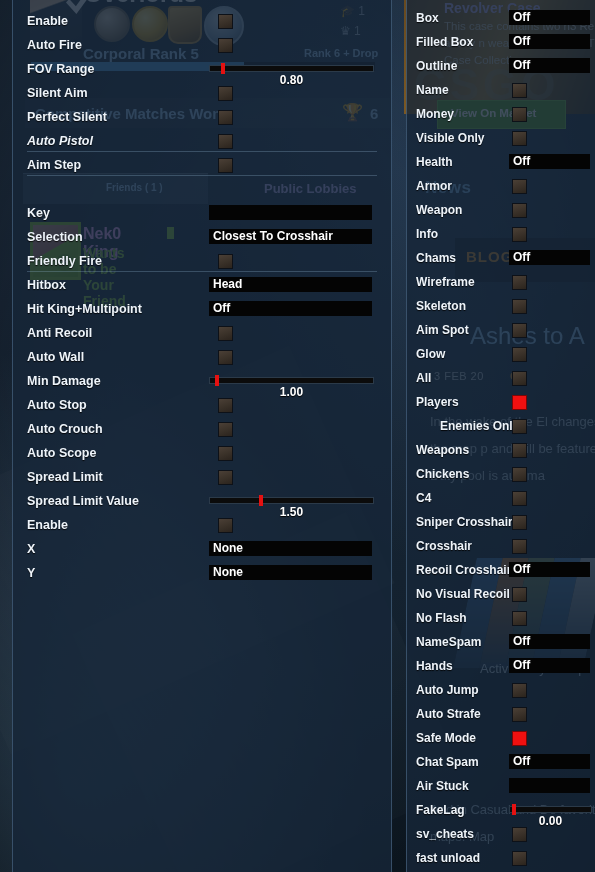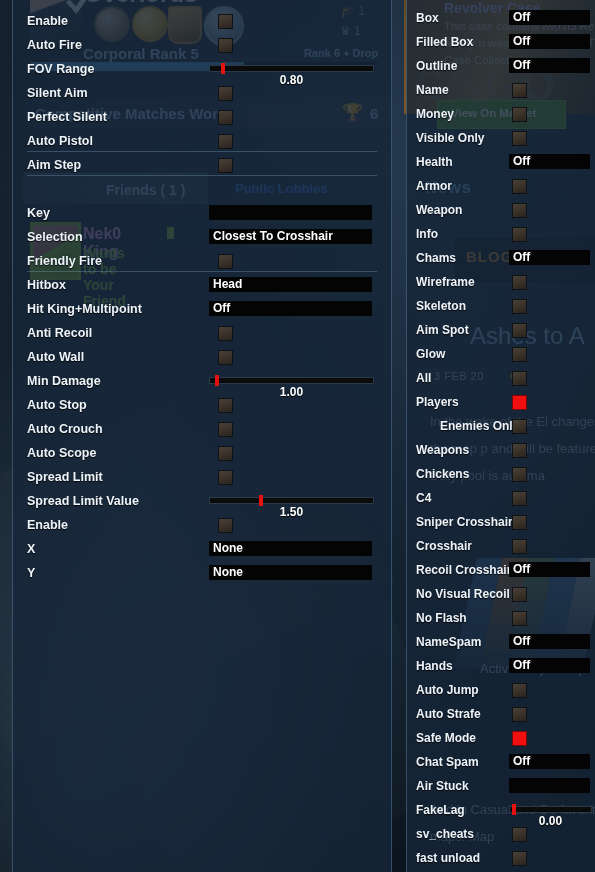--- a/index.html
+++ b/index.html
@@ -75,23 +75,23 @@
   .rank-bar{position:absolute;left:31px;top:70px;width:344px;height:9px;background:#0c1520;}
   .rank-bar i{position:absolute;left:0;top:0;height:100%;background:#4f9fe0;}
   .cmw-row{position:absolute;left:25px;top:106px;width:365px;height:30px;
     background:rgba(255,255,255,.035);}
   .cmw-label{position:absolute;left:10px;top:7px;font-size:15px;font-weight:bold;color:#9dc9f2;}
   .cmw-trophy{position:absolute;left:317px;top:4px;font-size:17px;color:#9dc9f2;}
   .cmw-num{position:absolute;left:345px;top:7px;font-size:15px;font-weight:bold;color:#9dc9f2;}
 
   .friends-tab{position:absolute;left:23px;top:173px;width:185px;height:30px;
     background:rgba(160,200,235,.17);border-top:1px solid rgba(190,220,245,.25);}
-  .friends-tab span{position:absolute;left:83px;top:8px;font-size:14px;font-weight:bold;color:#9dc9f2;}
+  .friends-tab span{position:absolute;left:83px;top:8px;font-size:10px;font-weight:bold;color:#9dc9f2;}
   .lobby-tab{position:absolute;left:208px;top:173px;width:185px;height:30px;}
-  .lobby-tab span{position:absolute;left:27px;top:8px;font-size:13px;font-weight:bold;color:#3b82f6;}
+  .lobby-tab span{position:absolute;left:56px;top:8px;font-size:13px;font-weight:bold;color:#c4b5fd;}
 
   .fr-notify{position:absolute;left:30px;top:222px;}
   .fr-thumb{position:absolute;left:0;top:0;width:45px;height:52px;
     background:linear-gradient(150deg,#d9a08e 0%,#c07a68 45%,#8ecb2a 46%,#7ab81e 100%);
     border:3px solid #8ecb2a;}
   .fr-plus{position:absolute;left:26px;top:32px;width:17px;height:17px;border-radius:50%;
     background:#6fae1b;color:#fff;font-size:12px;font-weight:bold;text-align:center;line-height:16px;}
   .fr-name{position:absolute;left:53px;top:3px;font-size:16px;font-weight:bold;color:#f0abfc;}
   .fr-sub{position:absolute;left:53px;top:23px;font-size:14px;font-weight:bold;color:#8fd13c;}
   .fr-sq{position:absolute;left:137px;top:5px;width:7px;height:12px;background:#8fd13c;}
@@ -223,21 +223,21 @@
       </div>
     </div>
     <div class="row" style="position: absolute; left: 0px; right: 0px; top: 90px;">
       <div class="lbl" style="left: 14px;">Silent Aim</div>
       <div class="chk"></div>
     </div>
     <div class="row" style="position: absolute; left: 0px; right: 0px; top: 114px;">
       <div class="lbl" style="left: 14px;">Perfect Silent</div>
       <div class="chk"></div>
     </div>
-    <div class="row" style="position: absolute; left: 0px; right: 0px; top: 138px;">
+    <div class="row" style="position: absolute; left: 0px; right: 0px; top: 138px; font-style: italic;">
       <div class="lbl" style="left: 14px;">Auto Pistol</div>
       <div class="chk"></div>
     </div>
     <div class="row" style="position: absolute; left: 0px; right: 0px; top: 162px;">
       <div class="lbl" style="left: 14px;">Aim Step</div>
       <div class="chk"></div>
     </div>
     <div class="row" style="position: absolute; left: 0px; right: 0px; top: 210px;">
       <div class="lbl" style="left: 14px;">Key</div>
       <div class="txtbox">

